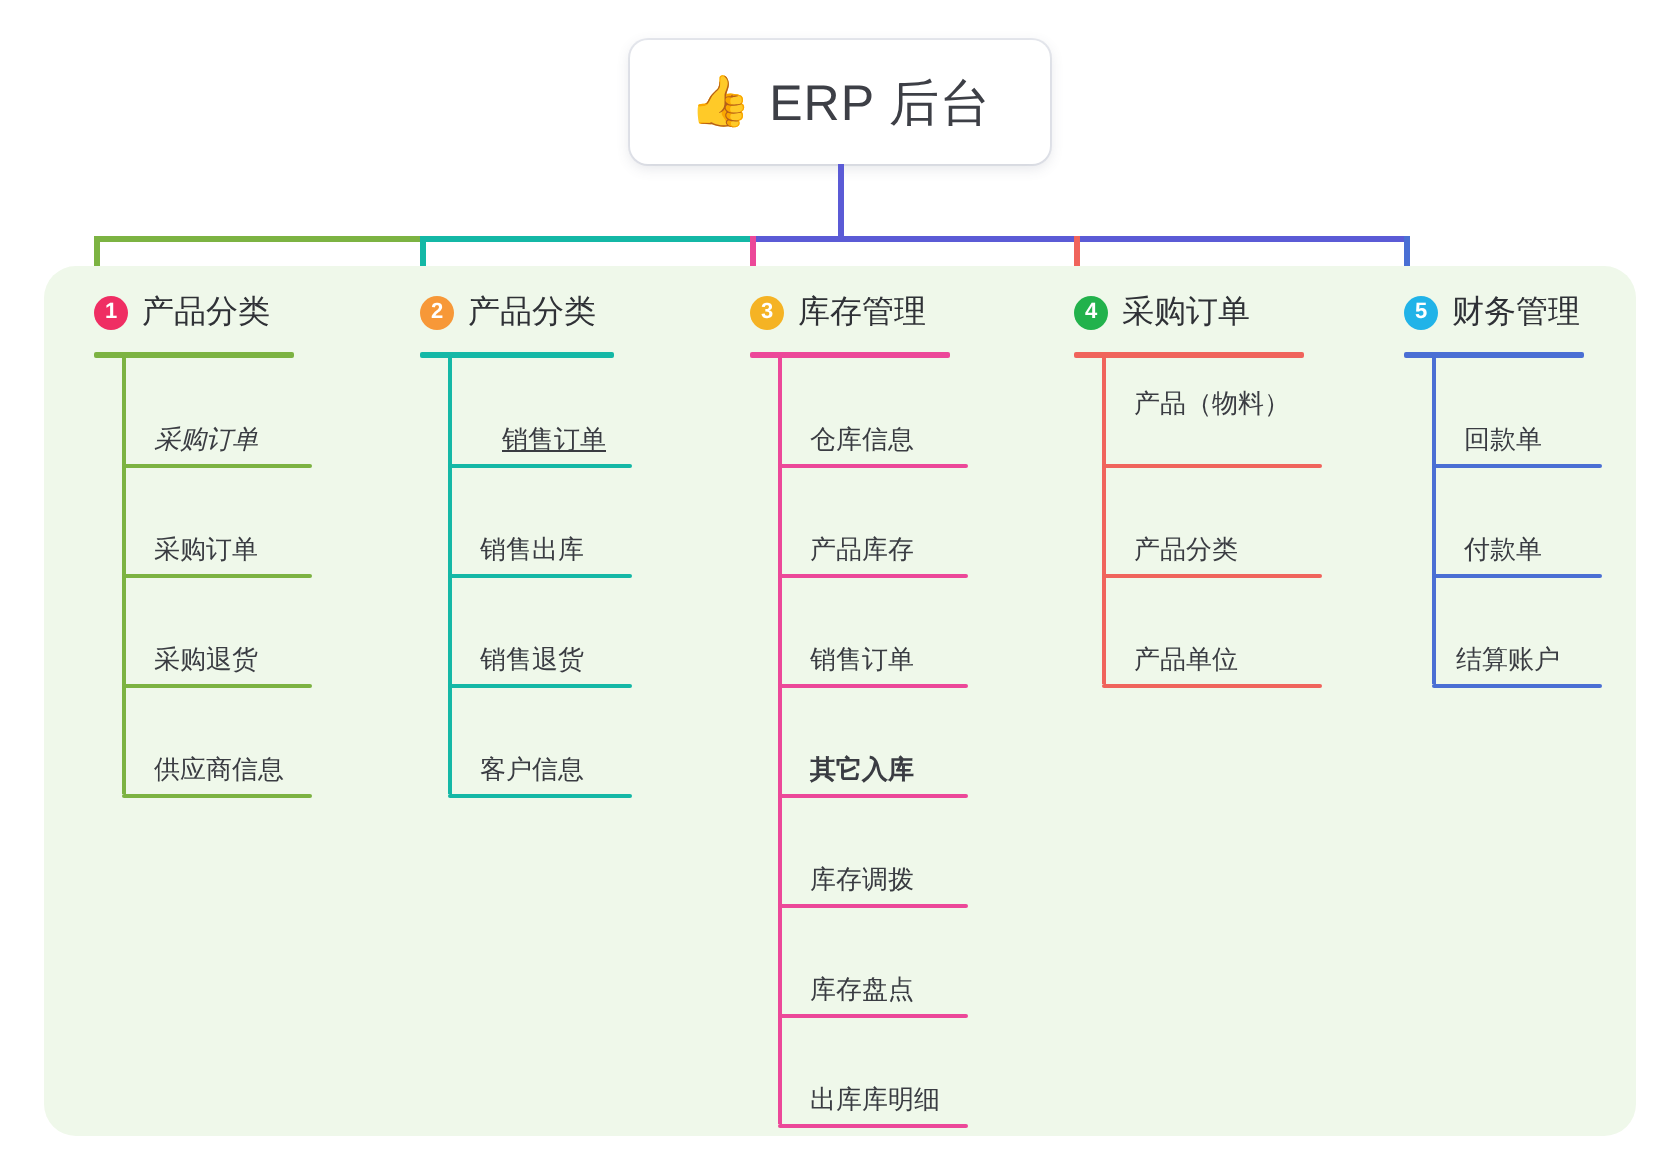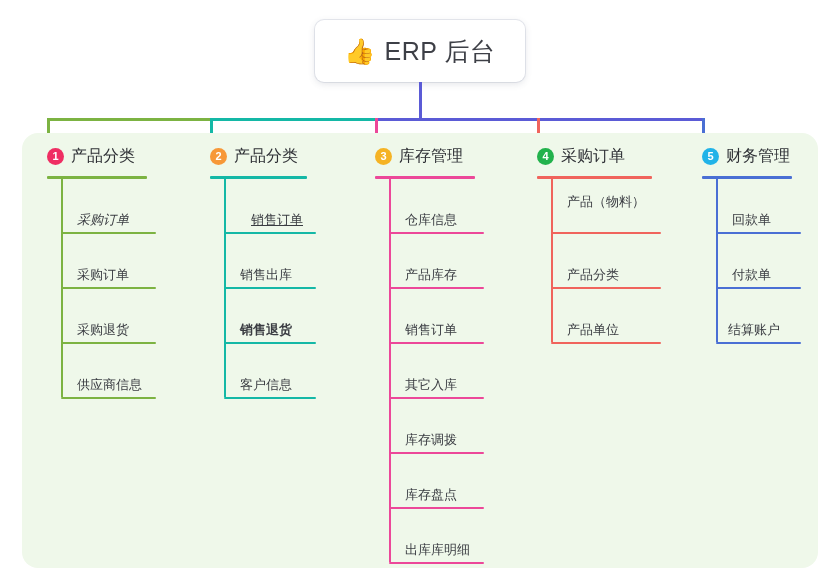--- a/index.html
+++ b/index.html
@@ -101,21 +101,21 @@
             <span class="head-label">产品分类</span>
           </div>
           <div class="head-rule" style="left: 188px; top: 43px; width: 97px; background: rgb(20, 184, 166);"></div>
           <div class="spine" style="left: 202px; top: 46px; height: 218px; background: rgb(20, 184, 166);"></div>
           <div class="leaf-text" style="left: 229px; top: 78px; text-decoration: underline;">销售订单</div>
           <div class="leaf-rule" style="left: 202px; top: 99px; width: 92px; background: rgb(20, 184, 166);"></div>
           <div class="leaf" style="left: 202px; top: 74px; width: 94px; height: 26px;"></div>
           <div class="leaf-text" style="left: 218px; top: 133px;">销售出库</div>
           <div class="leaf-rule" style="left: 202px; top: 154px; width: 92px; background: rgb(20, 184, 166);"></div>
           <div class="leaf" style="left: 202px; top: 129px; width: 94px; height: 26px;"></div>
-          <div class="leaf-text" style="left: 218px; top: 188px; font-weight: bold;">销售退货</div>
+          <div class="leaf-text" style="left: 218px; top: 188px;">销售退货</div>
           <div class="leaf-rule" style="left: 202px; top: 209px; width: 92px; background: rgb(20, 184, 166);"></div>
           <div class="leaf" style="left: 202px; top: 184px; width: 94px; height: 26px;"></div>
           <div class="leaf-text" style="left: 218px; top: 243px;">客户信息</div>
           <div class="leaf-rule" style="left: 202px; top: 264px; width: 92px; background: rgb(20, 184, 166);"></div>
           <div class="leaf" style="left: 202px; top: 239px; width: 94px; height: 26px;"></div>
         </div>
         <div class="col">
           <div class="col-head" style="left: 353px; top: 13px;">
             <span class="badge" style="background: rgb(245, 179, 36);">3</span>
             <span class="head-label">库存管理</span>
@@ -124,21 +124,21 @@
           <div class="spine" style="left: 367px; top: 46px; height: 383px; background: rgb(236, 72, 153);"></div>
           <div class="leaf-text" style="left: 383px; top: 78px;">仓库信息</div>
           <div class="leaf-rule" style="left: 367px; top: 99px; width: 95px; background: rgb(236, 72, 153);"></div>
           <div class="leaf" style="left: 367px; top: 74px; width: 97px; height: 26px;"></div>
           <div class="leaf-text" style="left: 383px; top: 133px;">产品库存</div>
           <div class="leaf-rule" style="left: 367px; top: 154px; width: 95px; background: rgb(236, 72, 153);"></div>
           <div class="leaf" style="left: 367px; top: 129px; width: 97px; height: 26px;"></div>
           <div class="leaf-text" style="left: 383px; top: 188px;">销售订单</div>
           <div class="leaf-rule" style="left: 367px; top: 209px; width: 95px; background: rgb(236, 72, 153);"></div>
           <div class="leaf" style="left: 367px; top: 184px; width: 97px; height: 26px;"></div>
-          <div class="leaf-text" style="left: 383px; top: 243px;">其它入库</div>
+          <div class="leaf-text" style="left: 383px; top: 243px; font-weight: bold;">其它入库</div>
           <div class="leaf-rule" style="left: 367px; top: 264px; width: 95px; background: rgb(236, 72, 153);"></div>
           <div class="leaf" style="left: 367px; top: 239px; width: 97px; height: 26px;"></div>
           <div class="leaf-text" style="left: 383px; top: 298px;">库存调拨</div>
           <div class="leaf-rule" style="left: 367px; top: 319px; width: 95px; background: rgb(236, 72, 153);"></div>
           <div class="leaf" style="left: 367px; top: 294px; width: 97px; height: 26px;"></div>
           <div class="leaf-text" style="left: 383px; top: 353px;">库存盘点</div>
           <div class="leaf-rule" style="left: 367px; top: 374px; width: 95px; background: rgb(236, 72, 153);"></div>
           <div class="leaf" style="left: 367px; top: 349px; width: 97px; height: 26px;"></div>
           <div class="leaf-text" style="left: 383px; top: 408px;">出库库明细</div>
           <div class="leaf-rule" style="left: 367px; top: 429px; width: 95px; background: rgb(236, 72, 153);"></div>

